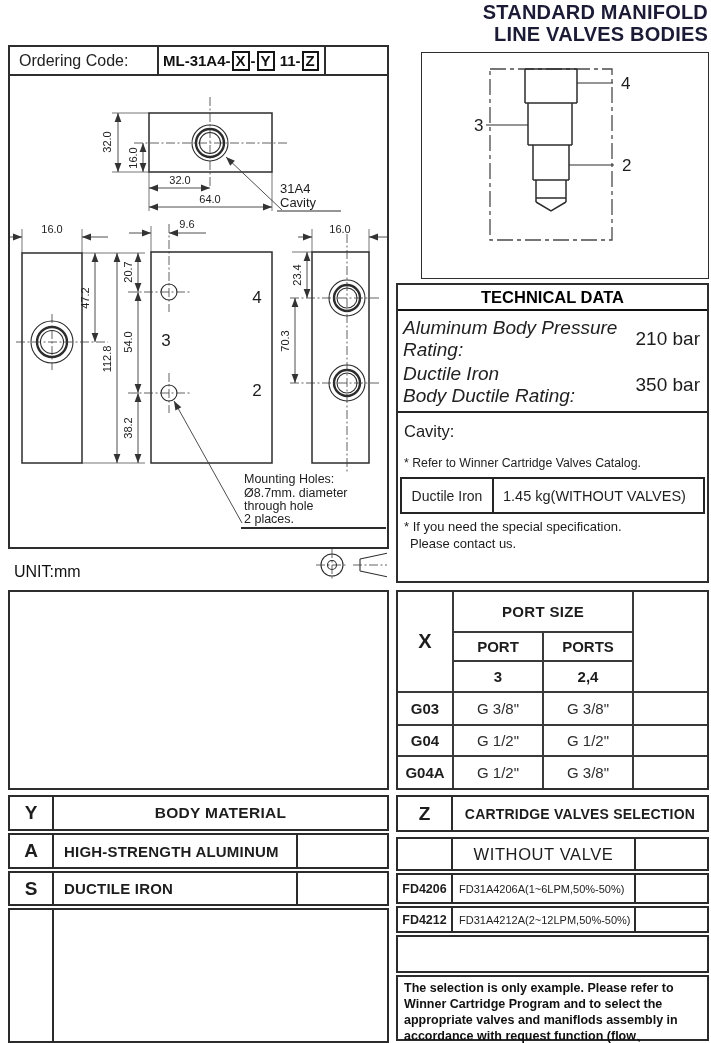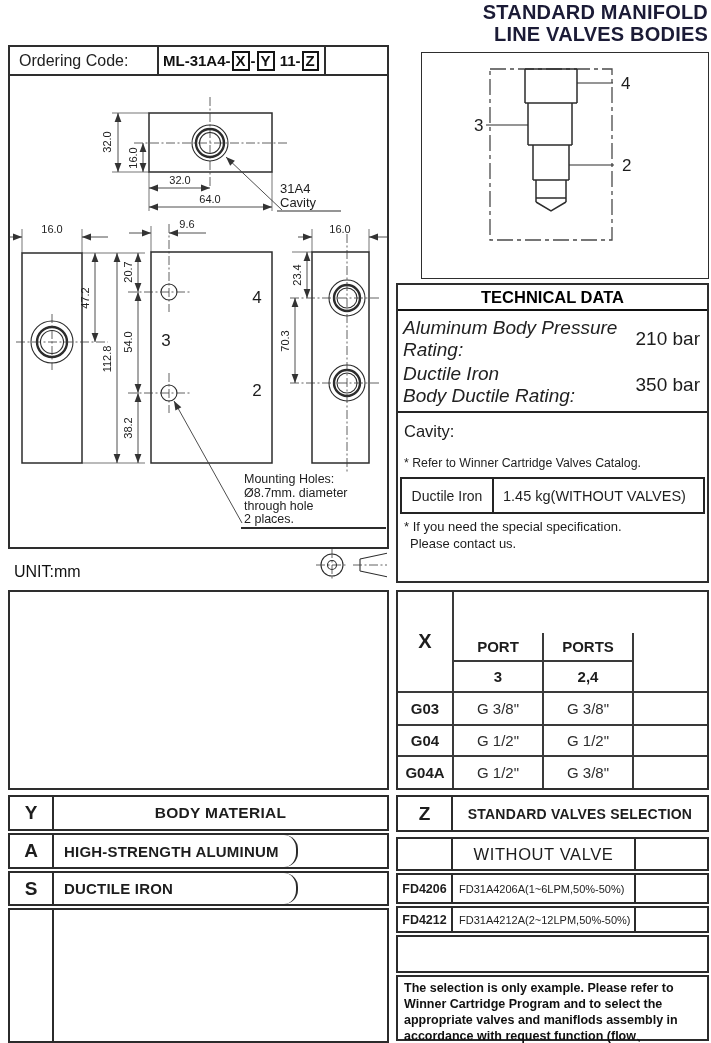--- a/index.html
+++ b/index.html
@@ -75,21 +75,21 @@
   .pcode{font-size:15px;font-weight:700;}
   .pval{font-size:15px;color:#2d2d2d;}
 
   
   .btable{left:8px;top:795px;width:381px;height:248px;position:absolute;}
   .brow{border:2px solid #2b2b2b;background:#fff;display:flex;align-items:stretch;}
   .bycol{width:44px;border-right:2px solid #2b2b2b;display:flex;align-items:center;justify-content:center;
          font-size:19px;font-weight:700;}
   .btitle{flex:1;display:flex;align-items:center;justify-content:center;font-size:15.5px;font-weight:700;letter-spacing:.3px;}
   .bmat{width:244px;border-right:2px solid #2b2b2b;display:flex;align-items:center;padding-left:10px;
-        font-size:15px;font-weight:700;letter-spacing:.2px;border-radius:14px;}
+        font-size:15px;font-weight:700;letter-spacing:.2px;}
 
   
   .ctable{left:396px;top:795px;width:313px;height:248px;position:absolute;}
   .crow{border:2px solid #2b2b2b;background:#fff;display:flex;align-items:stretch;}
   .czcol{width:55px;border-right:2px solid #2b2b2b;display:flex;align-items:center;justify-content:center;}
   .cz{font-size:19px;font-weight:700;}
   .ctitle{flex:1;display:flex;align-items:center;justify-content:center;font-size:14px;font-weight:700;letter-spacing:.2px;}
   .cmid{width:183px;border-right:2px solid #2b2b2b;display:flex;align-items:center;justify-content:center;}
   .cwv{font-size:16.5px;letter-spacing:.6px;color:#1c1c1c;}
   .cfd{font-size:12.5px;font-weight:700;}
@@ -296,20 +296,21 @@
   <div class="technote">
     <div>* If you need the special specification.</div>
     <div style="padding-left:6px;">Please contact us.</div>
   </div>
 </div>
 
 <div class="box midempty"></div>
 
 <div class="box ptable">
   <div class="pc pX br bb">X</div>
+  <div class="pc pGrp br bb">PORT SIZE</div>
   <div class="pc pE4 bb"></div>
   <div class="pc phdr br bb" style="grid-row:2;grid-column:2;">PORT</div>
   <div class="pc phdr br bb" style="grid-row:2;grid-column:3;">PORTS</div>
   <div class="pc phdr br bb" style="grid-row:3;grid-column:2;">3</div>
   <div class="pc phdr br bb" style="grid-row:3;grid-column:3;">2,4</div>
 
   <div class="pc pcode br bb" style="grid-row:4;grid-column:1;">G03</div>
   <div class="pc pval br bb" style="grid-row:4;grid-column:2;">G 3/8"</div>
   <div class="pc pval br bb" style="grid-row:4;grid-column:3;">G 3/8"</div>
   <div class="pc bb" style="grid-row:4;grid-column:4;"></div>
@@ -342,21 +343,21 @@
   </div>
   <div class="brow" style="height:135px;margin-top:2px;">
     <div class="bycol"></div>
     <div style="flex:1;"></div>
   </div>
 </div>
 
 <div class="ctable">
   <div class="crow" style="height:37px;">
     <div class="czcol cz">Z</div>
-    <div class="ctitle">STANDARD VALVES SELECTION</div>
+    <div class="ctitle">CARTRIDGE VALVES SELECTION</div>
   </div>
   <div class="crow" style="height:34px;margin-top:5px;">
     <div class="czcol"></div>
     <div class="cmid cwv">WITHOUT VALVE</div>
     <div style="flex:1;"></div>
   </div>
   <div class="crow" style="height:31px;margin-top:2px;">
     <div class="czcol cfd">FD4206</div>
     <div class="cmid cdesc">FD31A4206A(1~6LPM,50%-50%)</div>
     <div style="flex:1;"></div>

